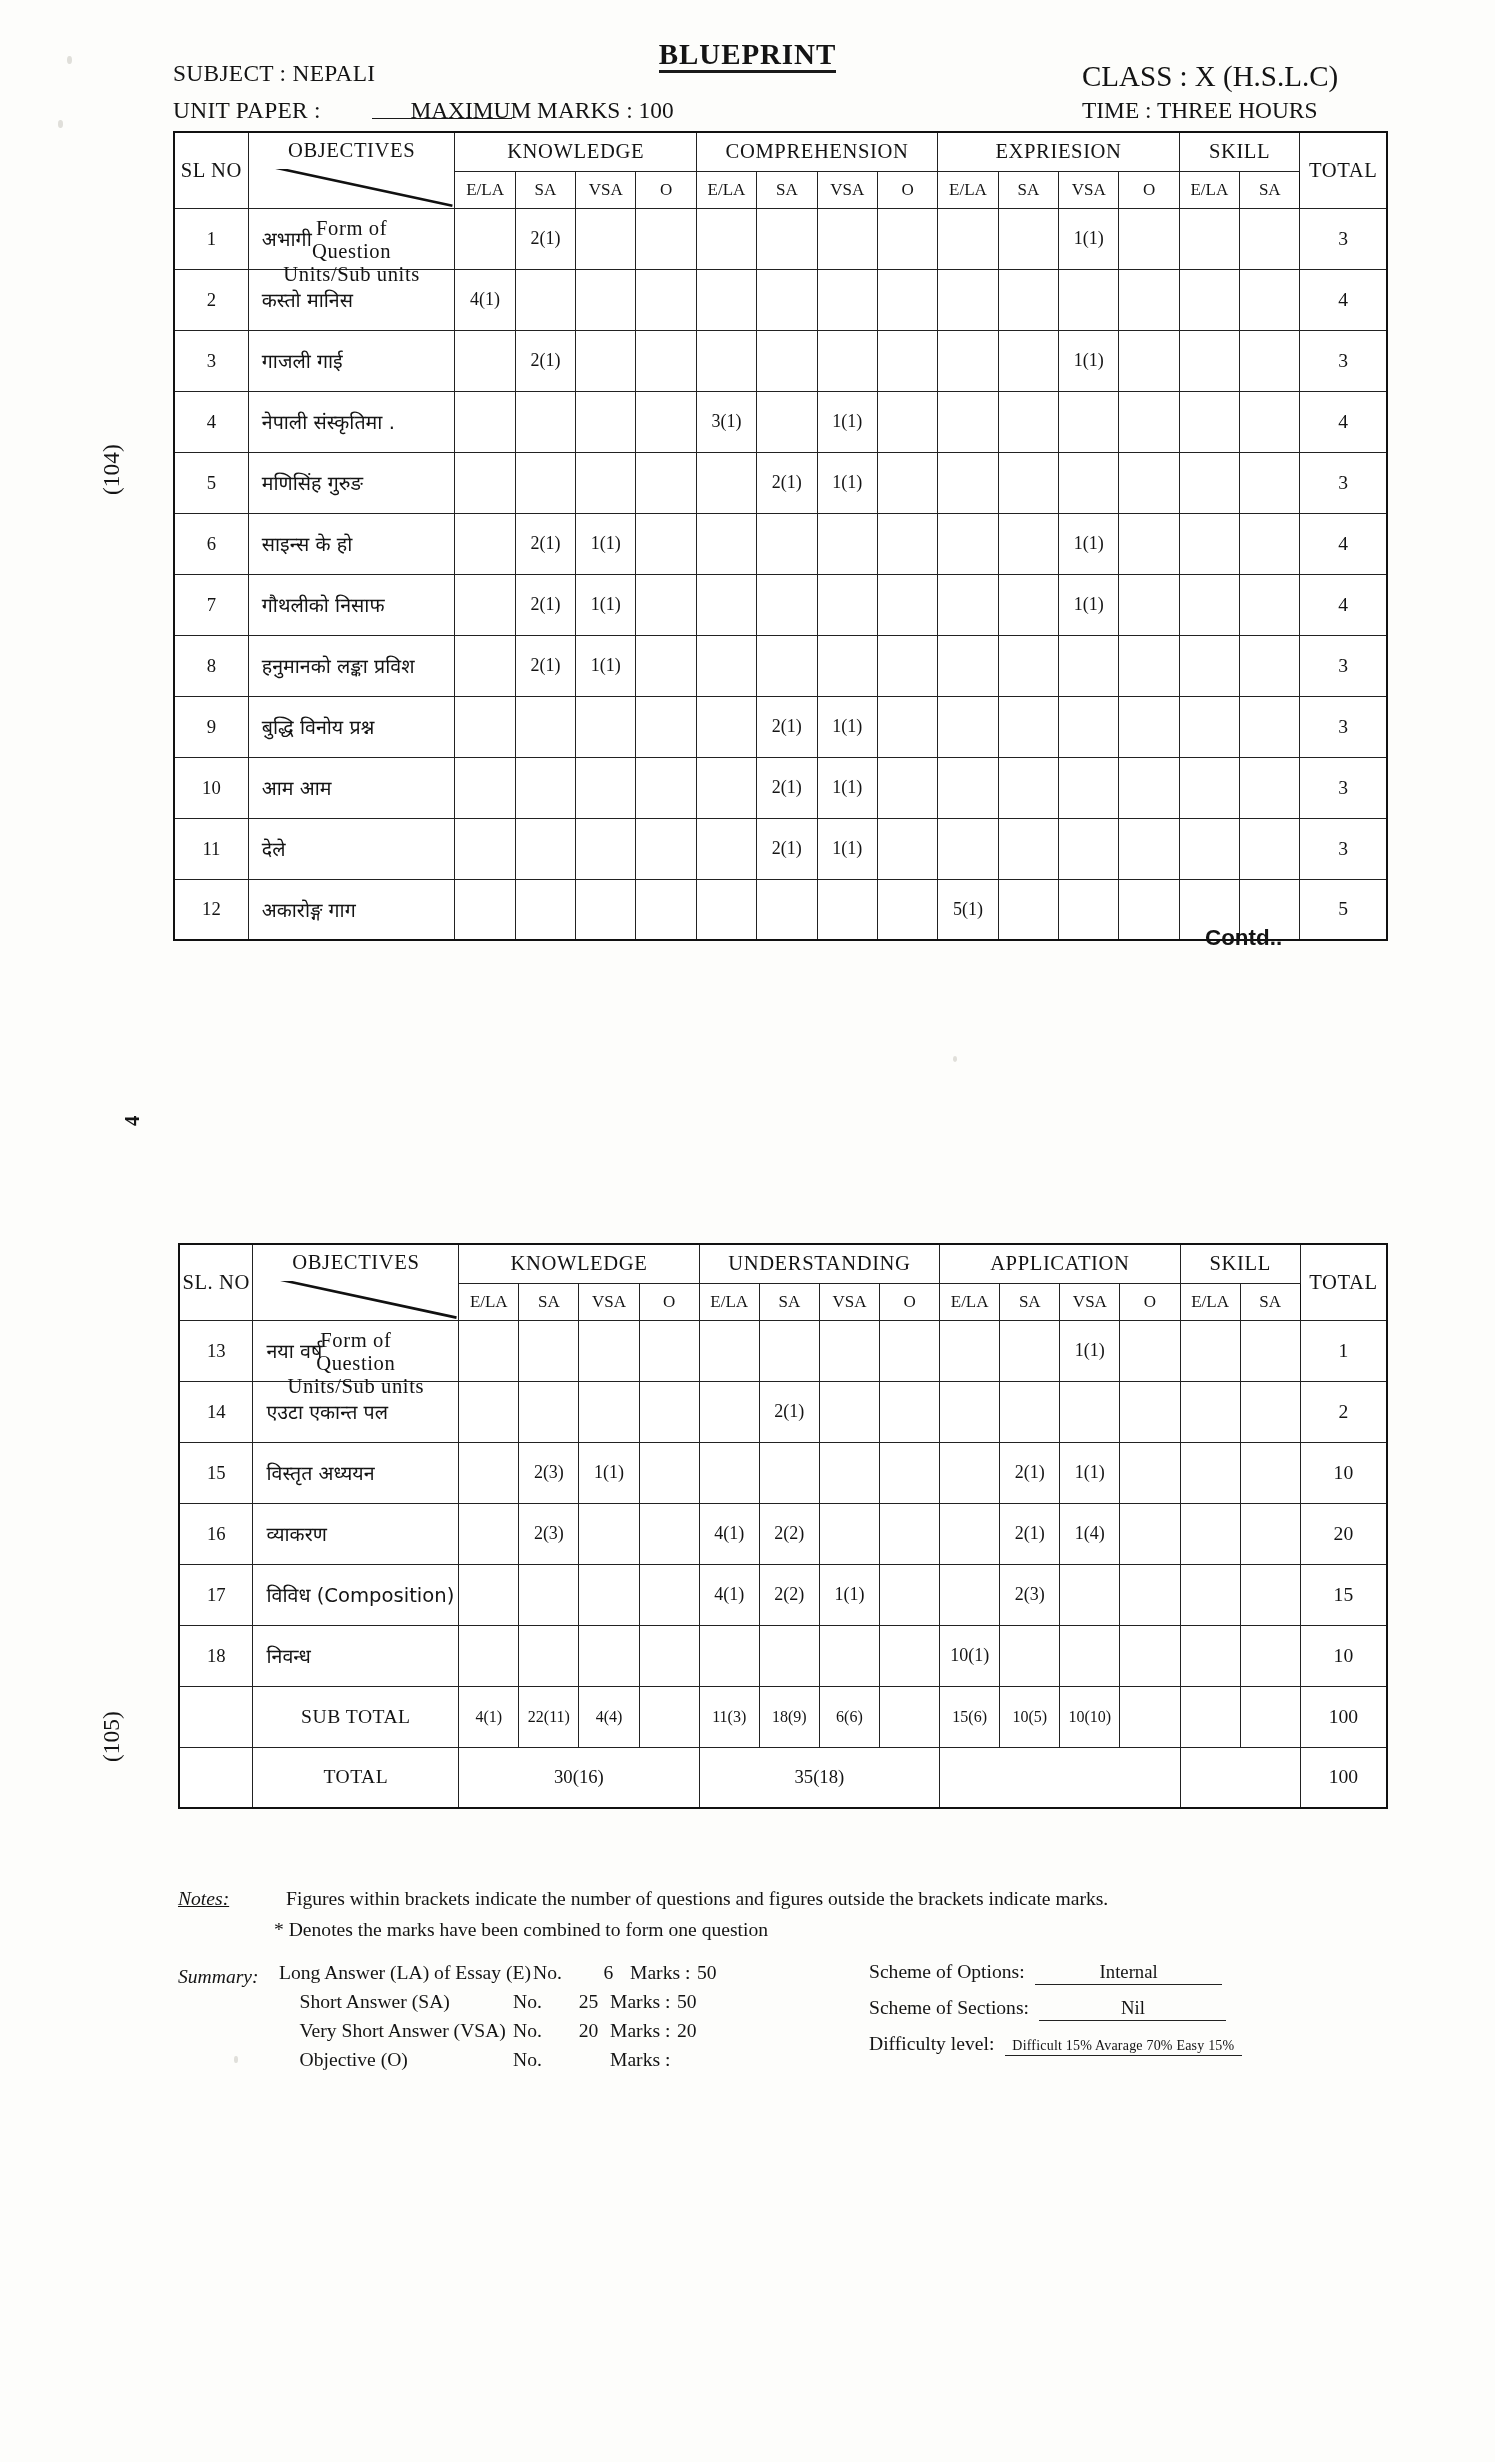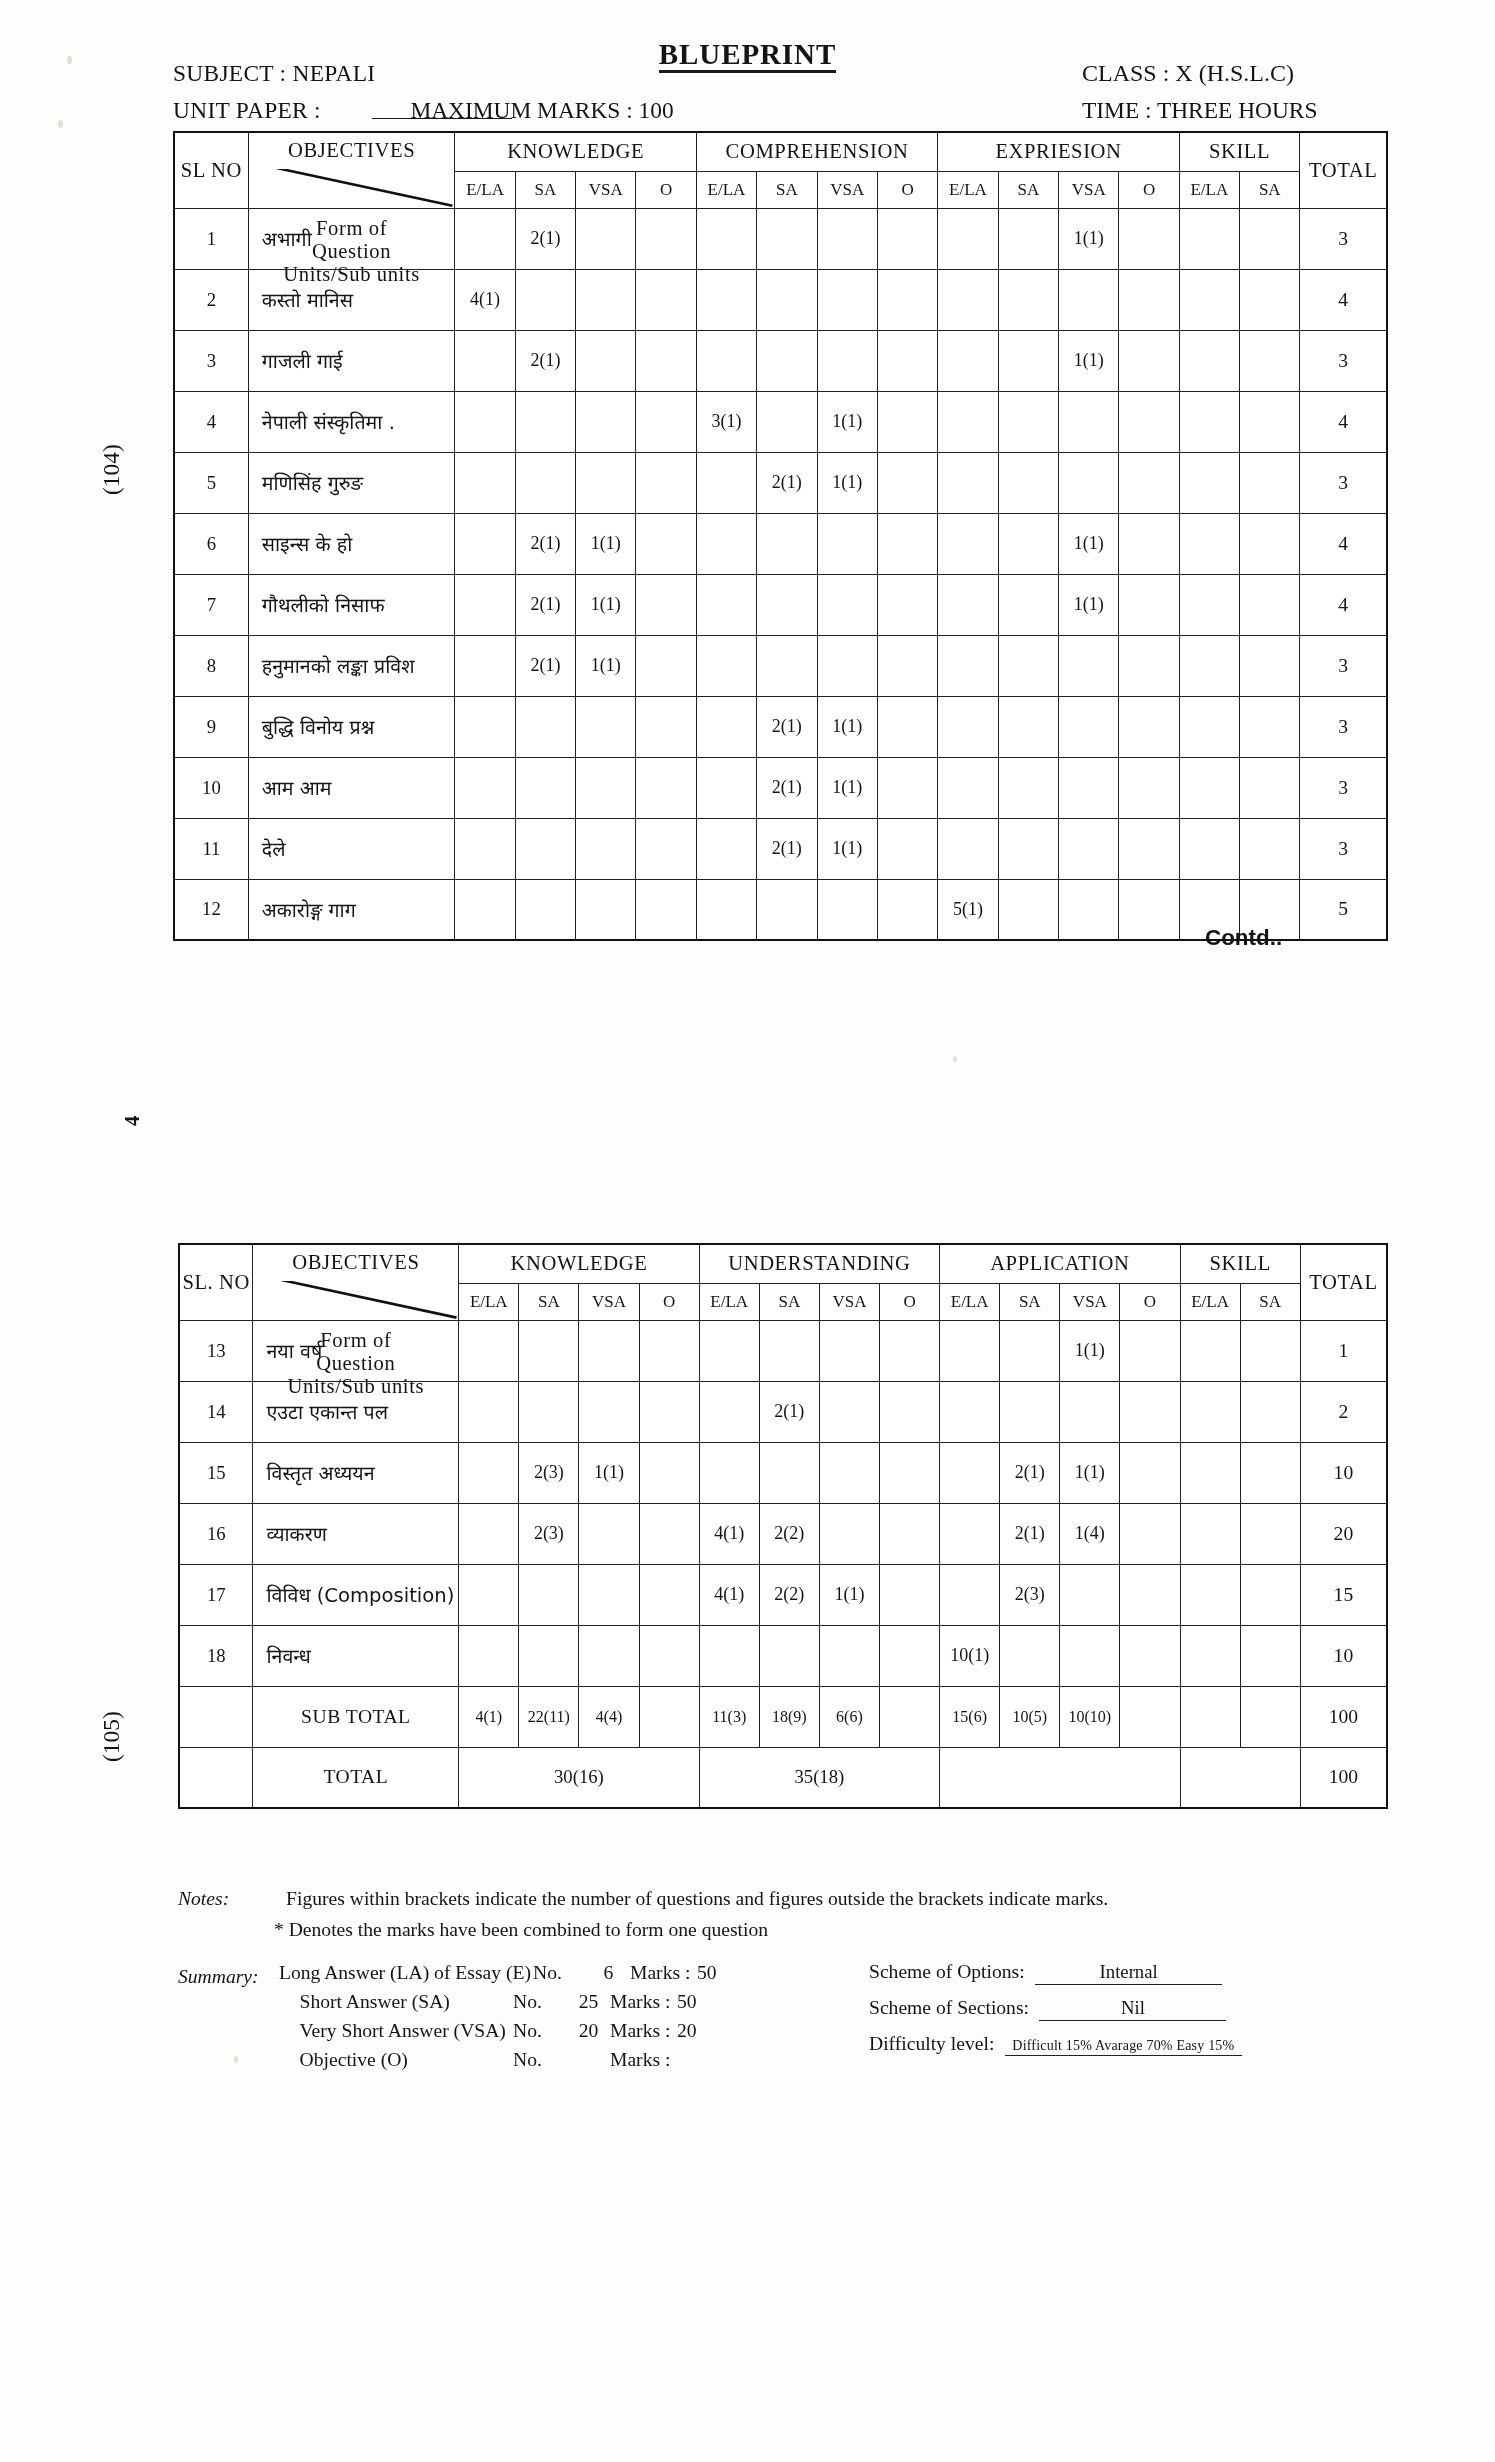--- a/index.html
+++ b/index.html
@@ -18,21 +18,21 @@
   .hdr { position:absolute; left:0; top:17px; width:1495px; height:89px; }
   .hdr .subject { position:absolute; left:173px; top:43px; font-size:23.4px; letter-spacing:0.3px; }
   .hdr .unitpaper { position:absolute; left:173px; top:80px; font-size:23.4px; letter-spacing:0.3px; }
   .hdr .unitline { position:absolute; left:372px; top:101px; width:140px; border-bottom:1.9px solid #1a1a1a; }
   .hdr .title {
     position:absolute; left:0; top:20.6px; width:1495px; text-align:center;
     font-size:29px; font-weight:bold; letter-spacing:0.9px;
   }
   .hdr .title span { border-bottom:3.7px solid #1a1a1a; padding-bottom:0.9px; }
   .hdr .maxmarks { position:absolute; left:0; top:80px; width:1084px; text-align:center; font-size:23.4px; }
-  .hdr .cls { position:absolute; left:1082px; top:43px; font-size:24px; }
+  .hdr .cls { position:absolute; left:1082px; top:43px; font-size:29px; }
   .hdr .time { position:absolute; left:1082px; top:80px; font-size:23.4px; }
 
   
   .side-label {
     position:absolute; font-size:23.4px; font-family:"Liberation Serif", serif;
     transform:rotate(-90deg); transform-origin:left top; white-space:nowrap;
   }
   .pg104 { left:98px; top:495px; }
   .pg105 { left:98px; top:1762px; }
   .pgnum4 { left:121px; top:1126px; font-size:20.6px; font-weight:bold; }
@@ -66,21 +66,21 @@
   
   #tbl2 { left:178px; top:1243px; width:1210px; }
 
   .contd {
     position:absolute; left:1205px; top:925px; font-size:22.4px; font-weight:bold;
     font-family:"Liberation Sans", sans-serif;
   }
 
   
   .notes { position:absolute; left:178px; top:1888px; width:1215px; font-size:19.6px; }
-  .notes .lbl { font-style:italic; }
+  .notes .lbl { font-style:italic; text-decoration:underline; }
   .notes .l1 { position:absolute; left:0; top:0; white-space:nowrap; }
   .notes .l1 .txt { margin-left:52px; }
   .notes .l2 { position:absolute; left:96px; top:31px; white-space:nowrap; }
 
   .summary { position:absolute; left:178px; top:1962px; width:1234px; font-size:19.6px; }
   .summary .slabel { position:absolute; left:0; top:3.7px; font-style:italic; }
   .sgrid { position:absolute; left:101px; top:0; }
   .srow { display:flex; align-items:baseline; height:29px; }
   .srow .name { width:254px; }
   .srow .no { width:54px; }

